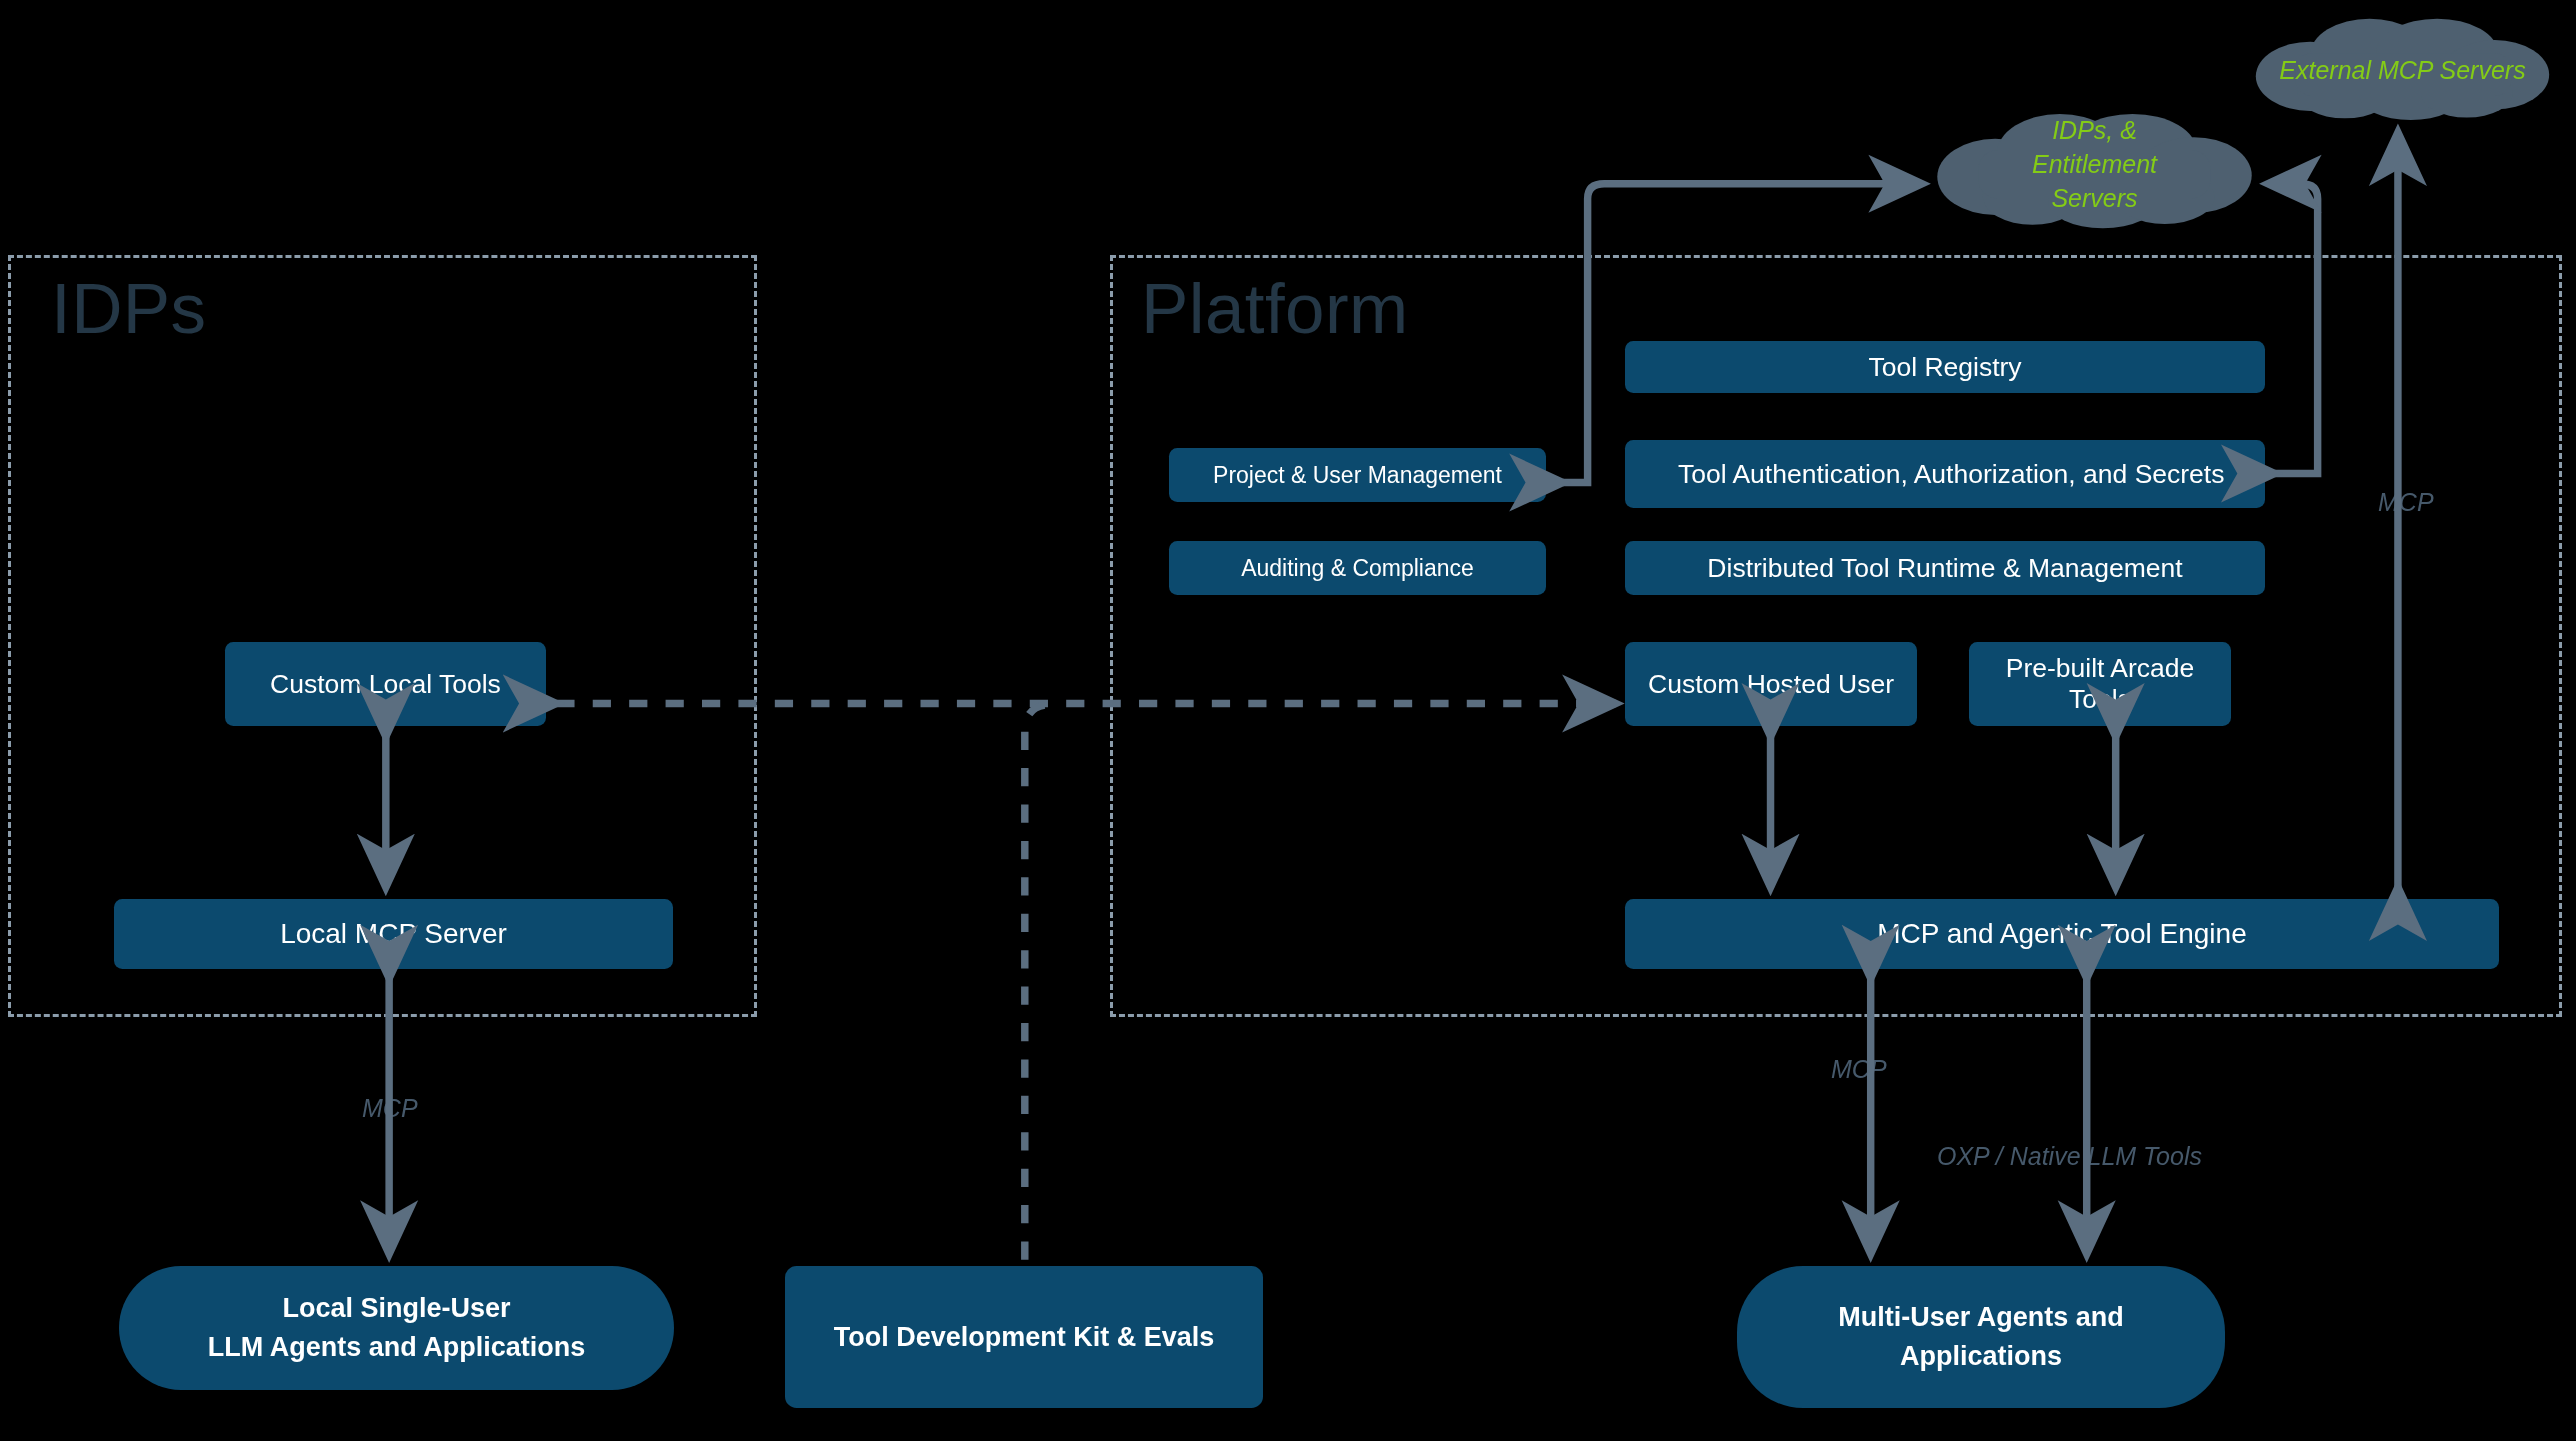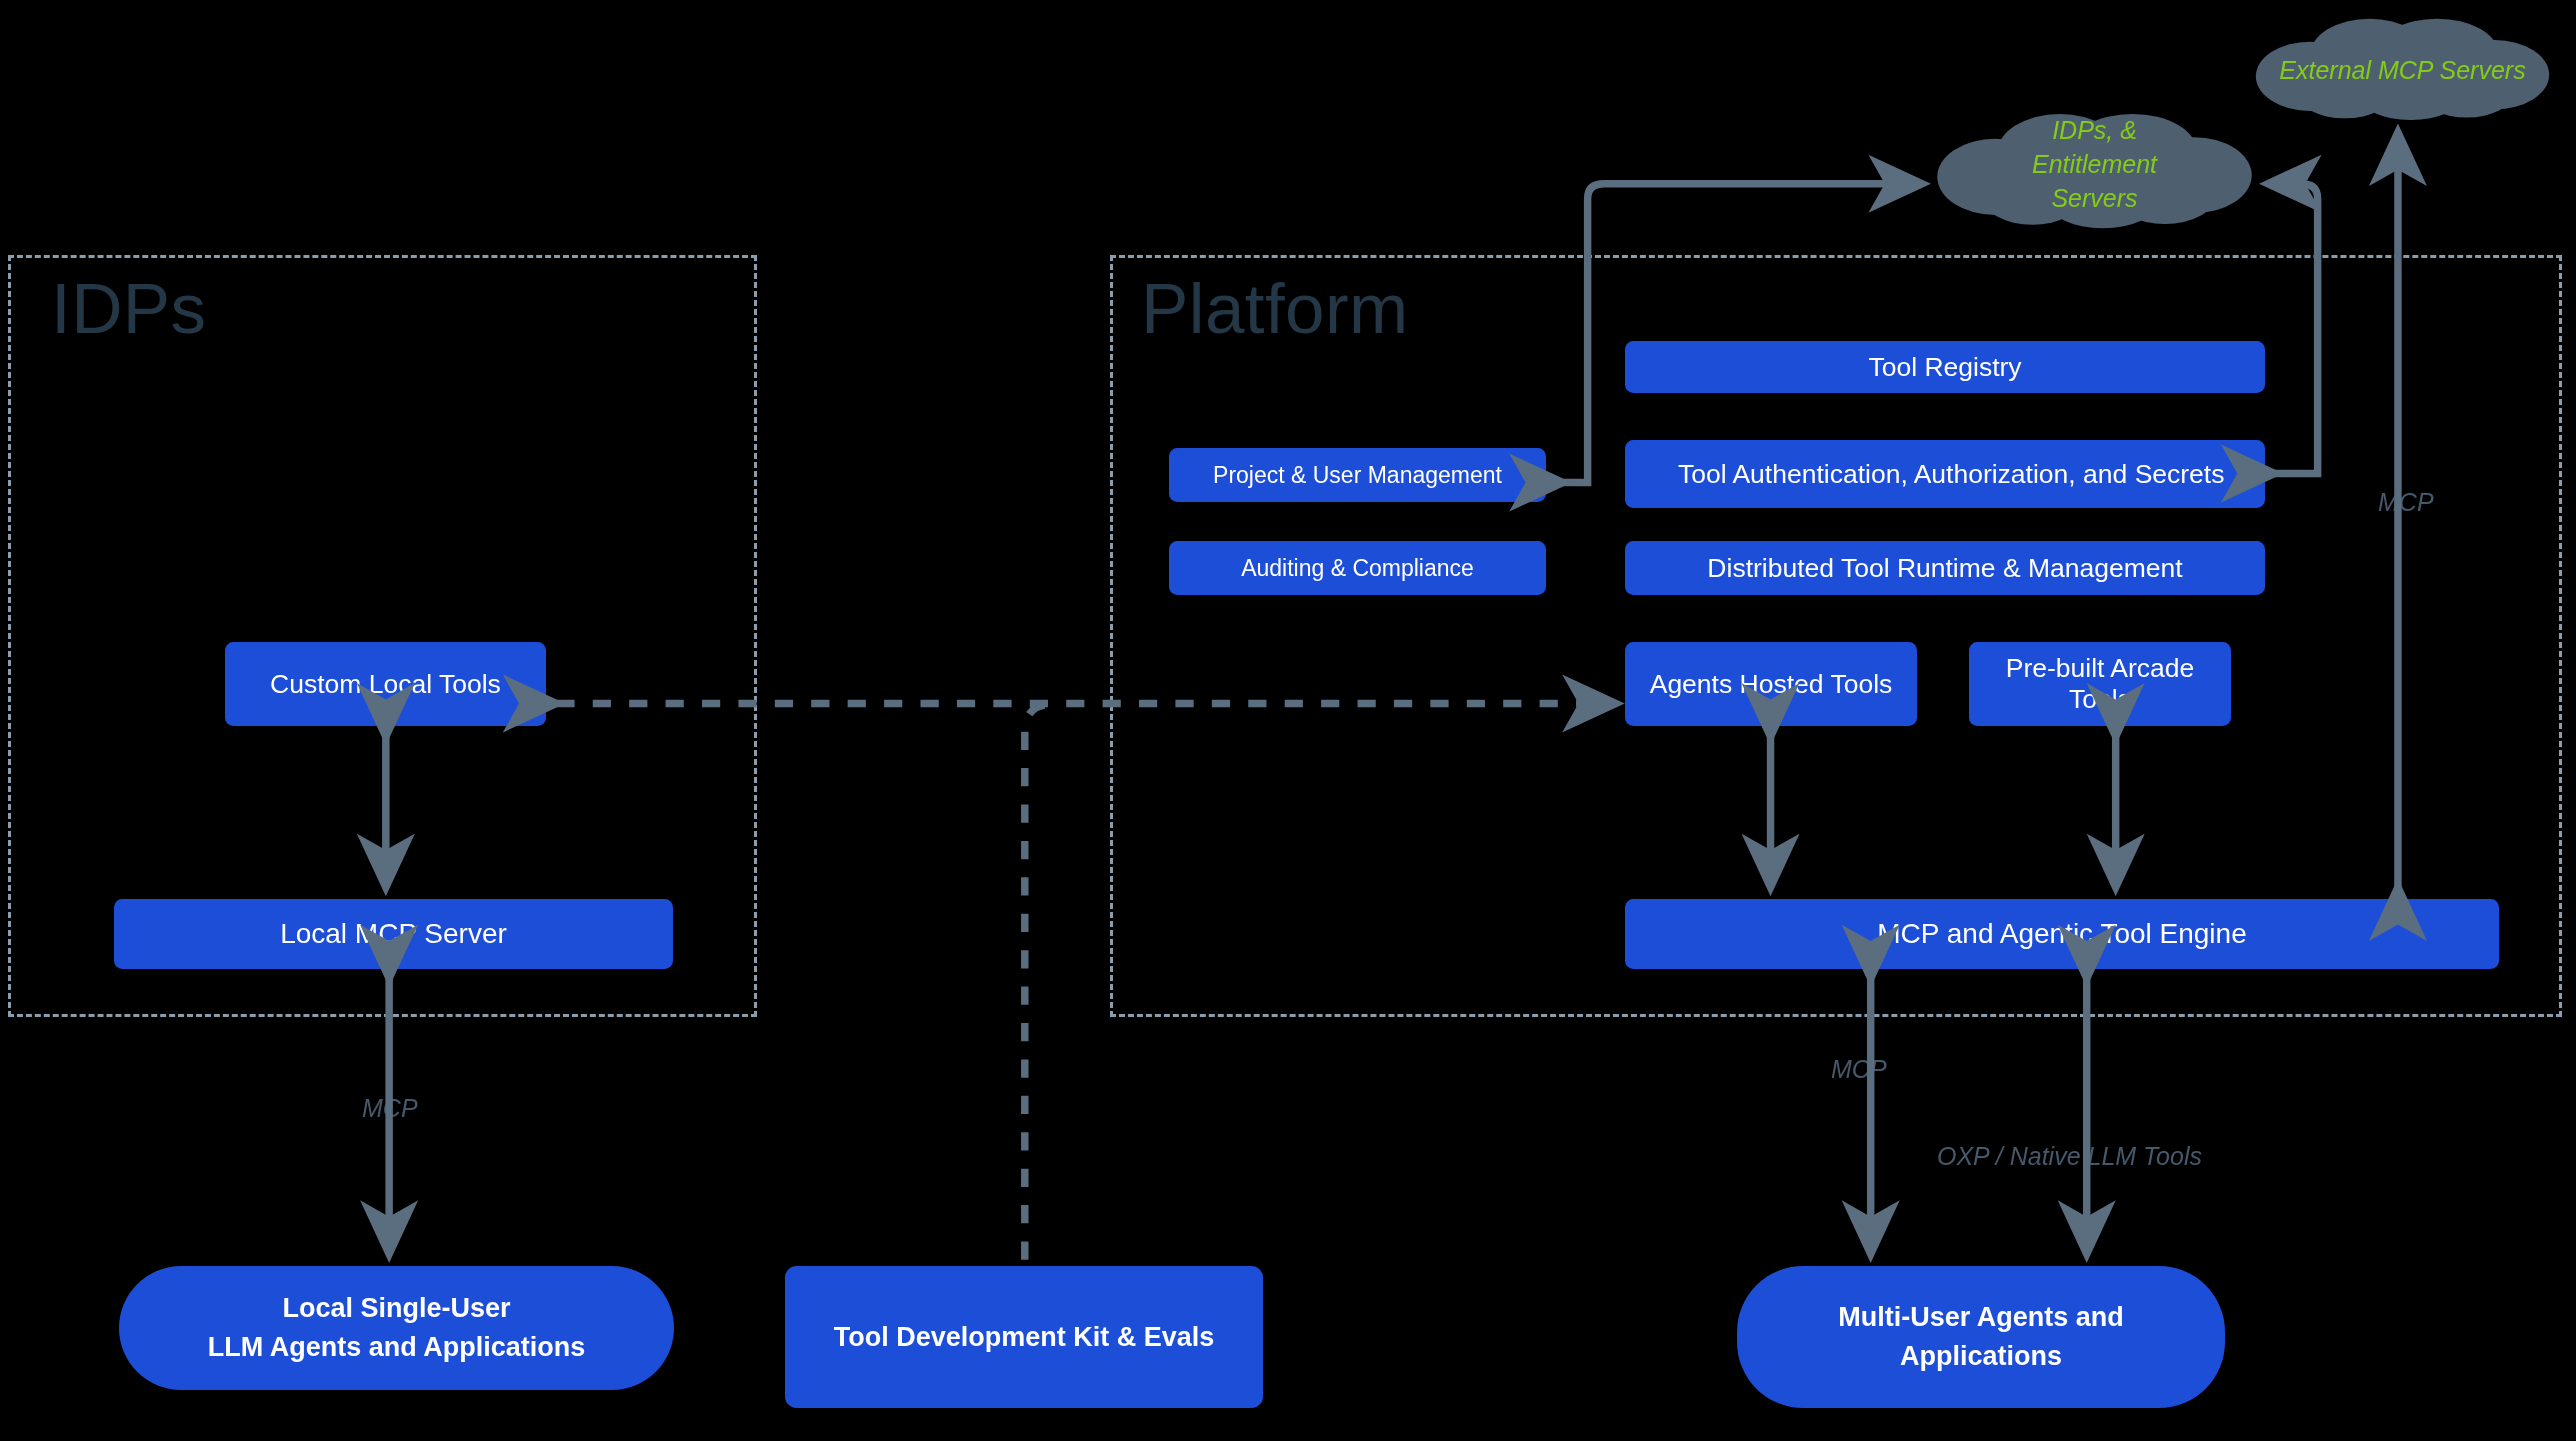--- a/index.html
+++ b/index.html
@@ -6,21 +6,21 @@
   body{width:2576px;height:1441px;position:relative;overflow:hidden;
        font-family:"Liberation Sans","DejaVu Sans",sans-serif;}
   #stage{position:absolute;left:0;top:0;width:2576px;height:1441px;background:#000;}
 
   
   .zone{position:absolute;border:3.3px dashed #8b9cab;box-sizing:border-box;}
   .zone-title{position:absolute;color:#243746;font-size:71px;line-height:1;
               font-weight:400;letter-spacing:0.4px;white-space:nowrap;}
 
   
-  .node{position:absolute;background:#1d4ed8;border-radius:8.3px;
+  .node{position:absolute;background:#0c4a6e;border-radius:8.3px;
         display:flex;align-items:center;justify-content:center;text-align:center;
         color:#ffffff;box-sizing:border-box;padding:5px 11.6px;}
   .node.sm{font-size:23px;}
   .node.md{font-size:26.5px;}
   .node.lg{font-size:28px;}
   .node.pill{border-radius:66px;font-weight:bold;font-size:27px;line-height:1.45;}
   .node.rect-bold{font-weight:bold;font-size:27px;border-radius:11.6px;}
 
   
   .cloud{position:absolute;}
@@ -88,21 +88,21 @@
   <div class="node sm" style="left:1169px;top:448px;width:377px;height:54px;">Project &amp; User Management</div>
 
   <div class="node sm" style="left:1169px;top:541px;width:377px;height:54px;">Auditing &amp; Compliance</div>
 
   <div class="node md" style="left:1625px;top:341px;width:640px;height:52px;">Tool Registry</div>
 
   <div class="node md" style="left:1625px;top:440px;width:640px;height:68px;padding-left:24px;">Tool Authentication, Authorization, and Secrets</div>
 
   <div class="node md" style="left:1625px;top:541px;width:640px;height:54px;">Distributed Tool Runtime &amp; Management</div>
 
-  <div class="node md" style="left:1625px;top:642px;width:292px;height:84px;">Agents Hosted Tools</div>
+  <div class="node md" style="left:1625px;top:642px;width:292px;height:84px;">Custom Hosted User</div>
 
   <div class="node md" style="left:1969px;top:642px;width:262px;height:84px;">Pre-built Arcade Tools</div>
 
   <div class="node lg" style="left:1625px;top:899px;width:874px;height:70px;">MCP and Agentic Tool Engine</div>
 
   <div class="node pill" style="left:119px;top:1266px;width:555px;height:124px;flex-direction:column;">
     <span>Local Single-User</span>
     <span>LLM Agents and Applications</span>
   </div>
 

